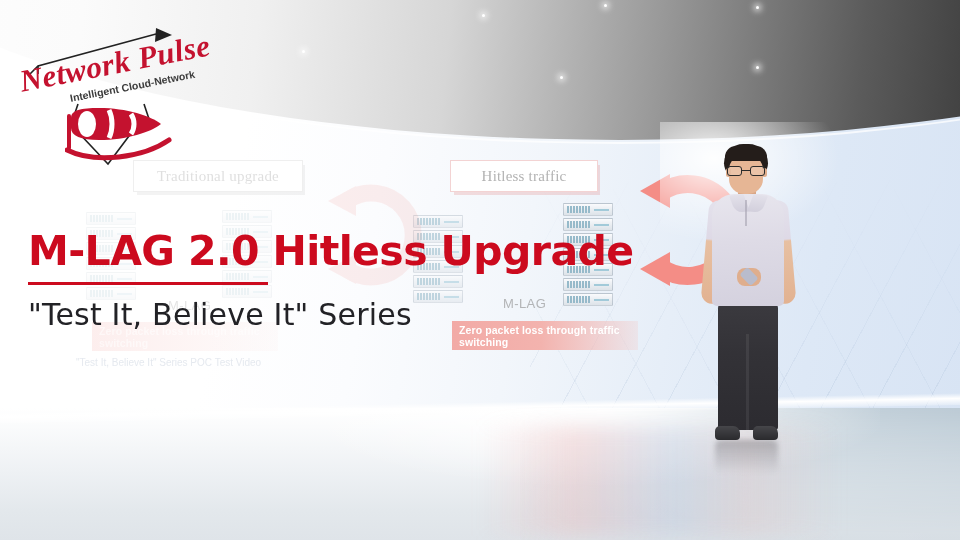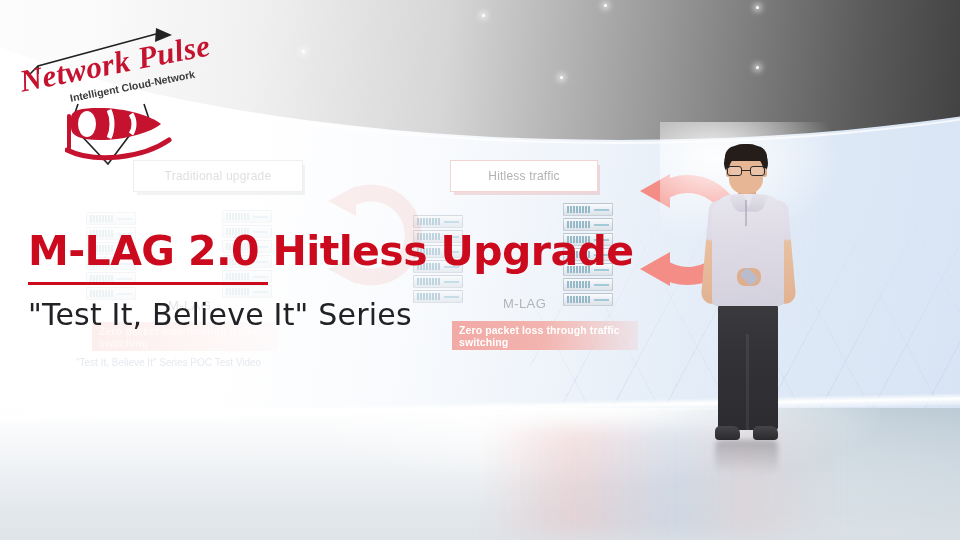--- a/index.html
+++ b/index.html
@@ -79,21 +79,21 @@
       rgba(170,185,215,.26) 54%, rgba(225,175,175,.22) 74%, rgba(255,255,255,0) 100%);
     filter:blur(9px);
   }
 
   
   .slide { position:absolute; inset:0; }
 
   .label-box {
     position:absolute; background:#fff;
     display:flex; align-items:center; justify-content:center;
-    font-size:12px; letter-spacing:.2px; white-space:nowrap;
+    font-size:15px; letter-spacing:.2px; white-space:nowrap;font-family:Liberation Serif, serif;
   }
   .label-trad {
     left:133px; top:160px; width:170px; height:32px;
     color:rgba(150,150,150,.30);
     border:1px solid rgba(180,180,180,.22);
     box-shadow:3px 4px 0 -1px rgba(190,190,190,.18);
   }
   .label-hitless {
     left:450px; top:160px; width:148px; height:32px;
     color:rgba(130,130,130,.62);

